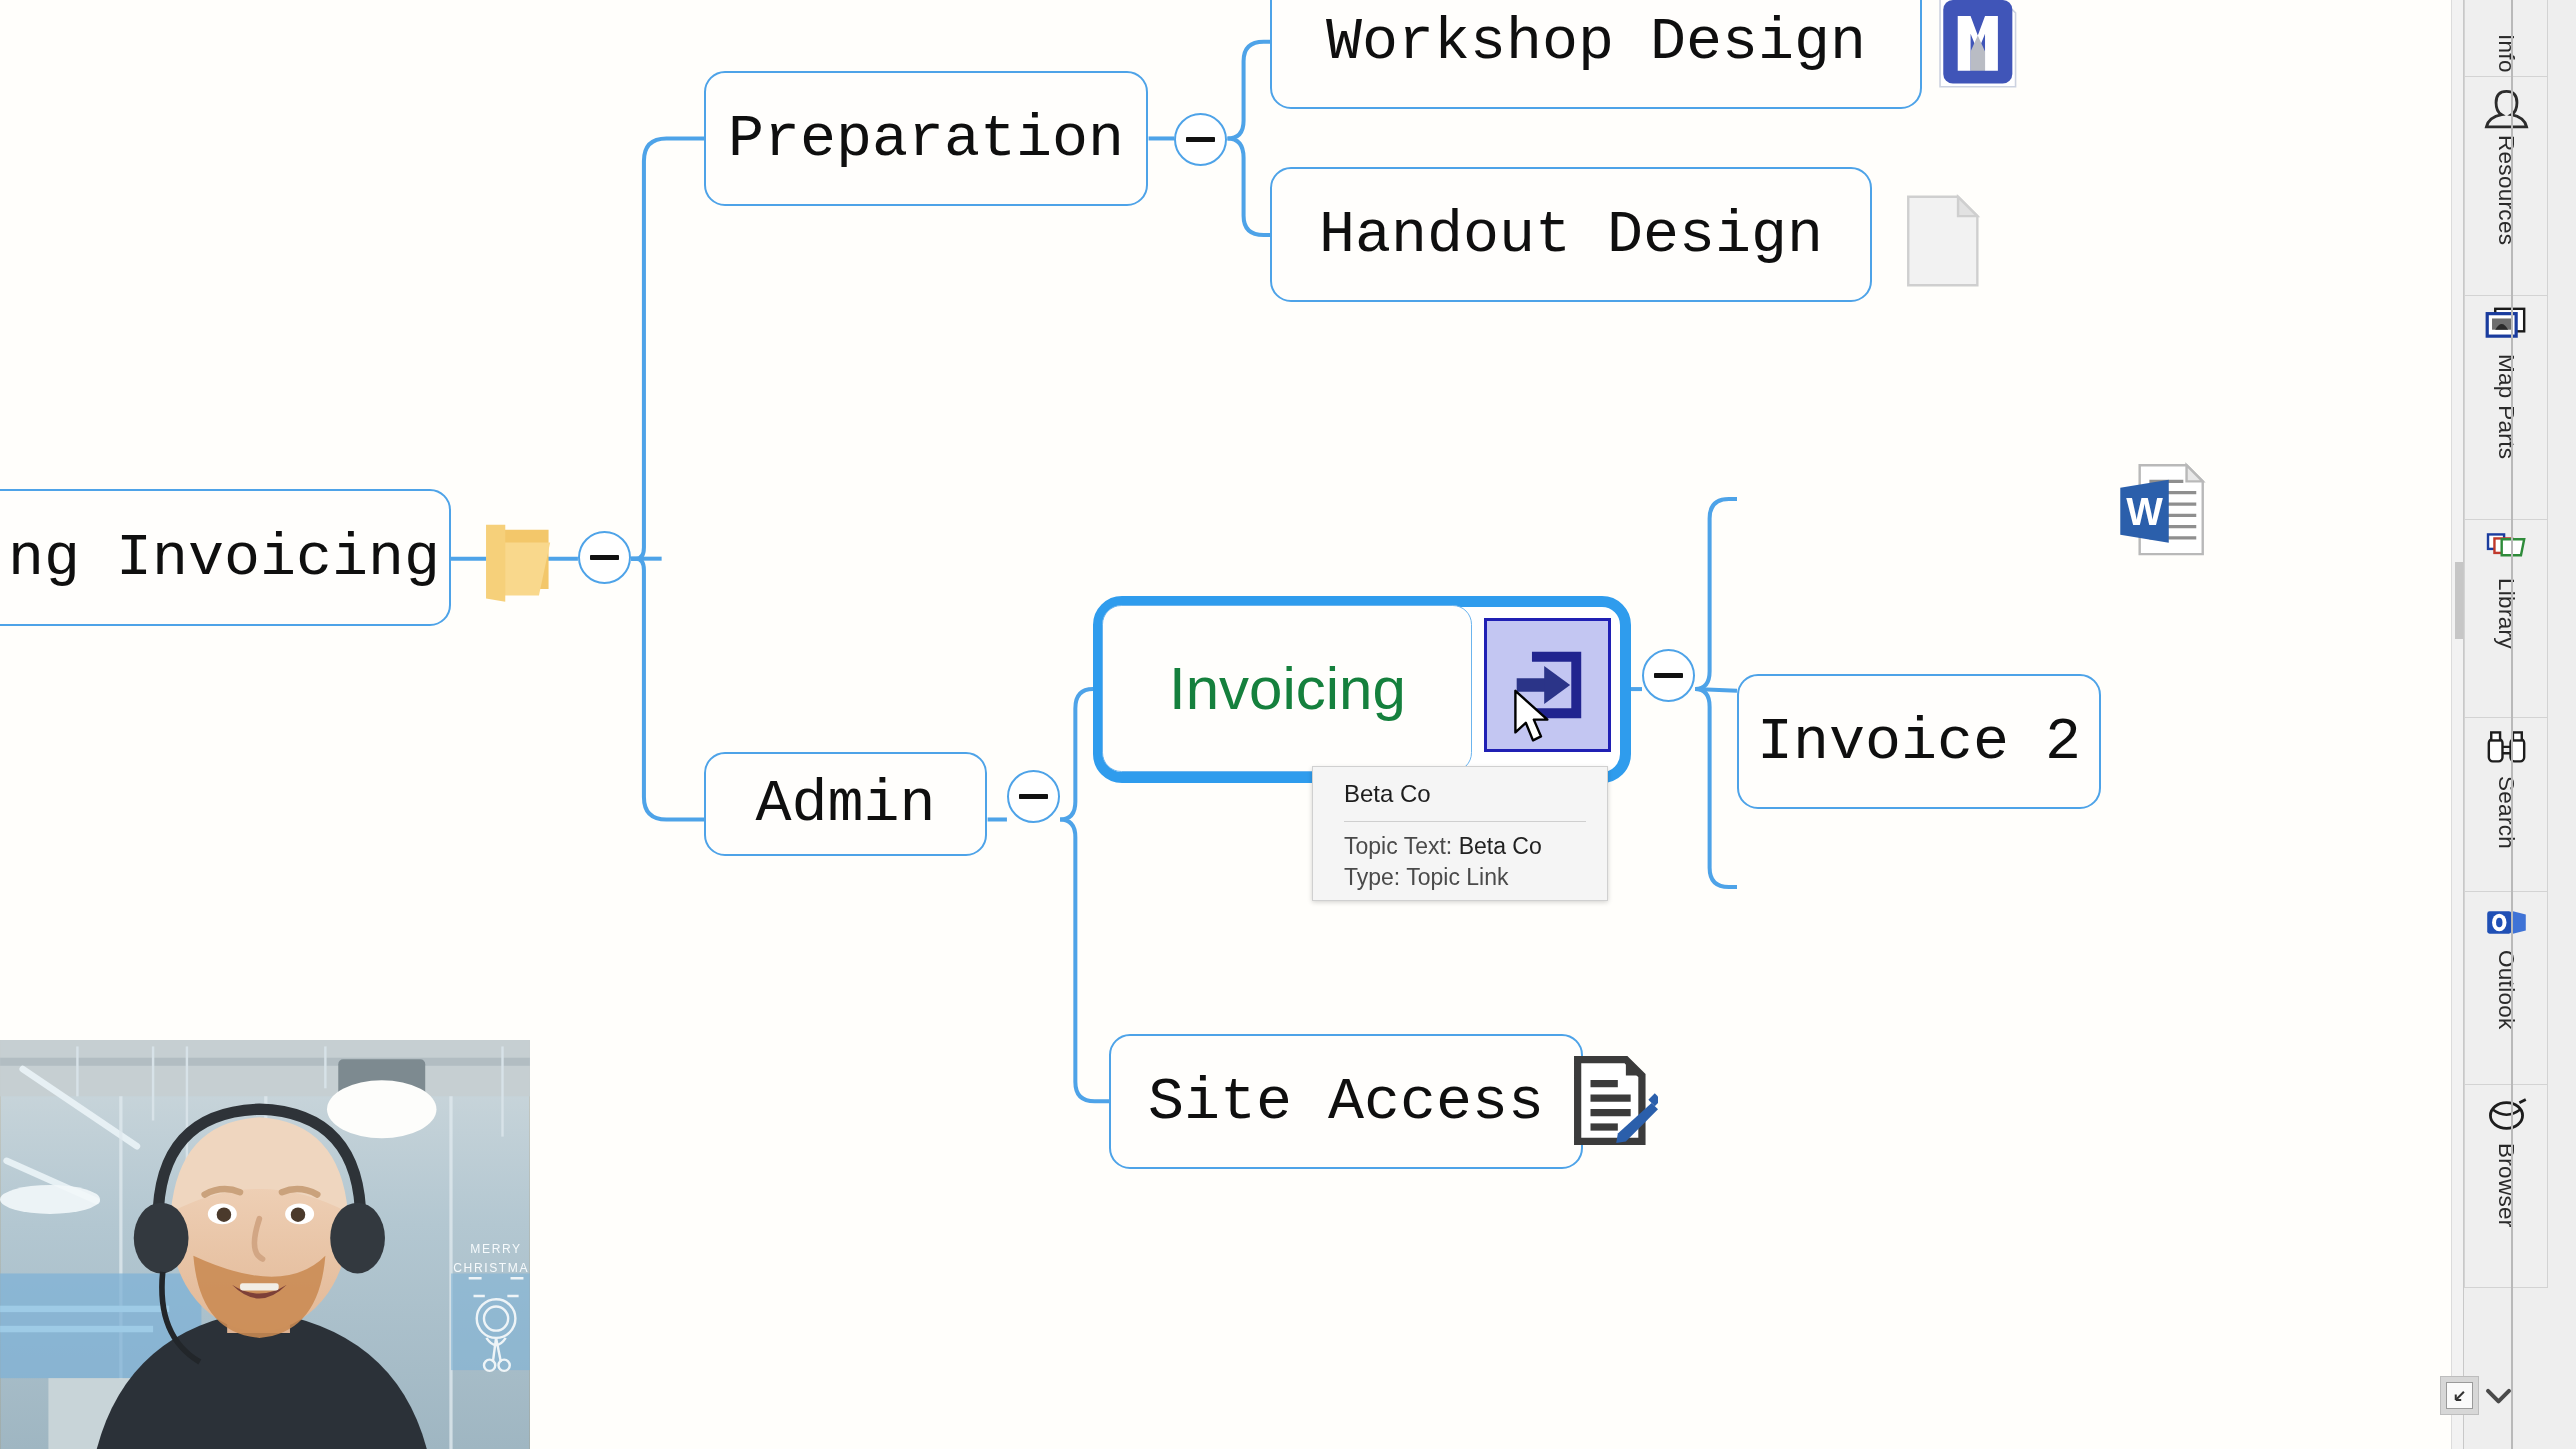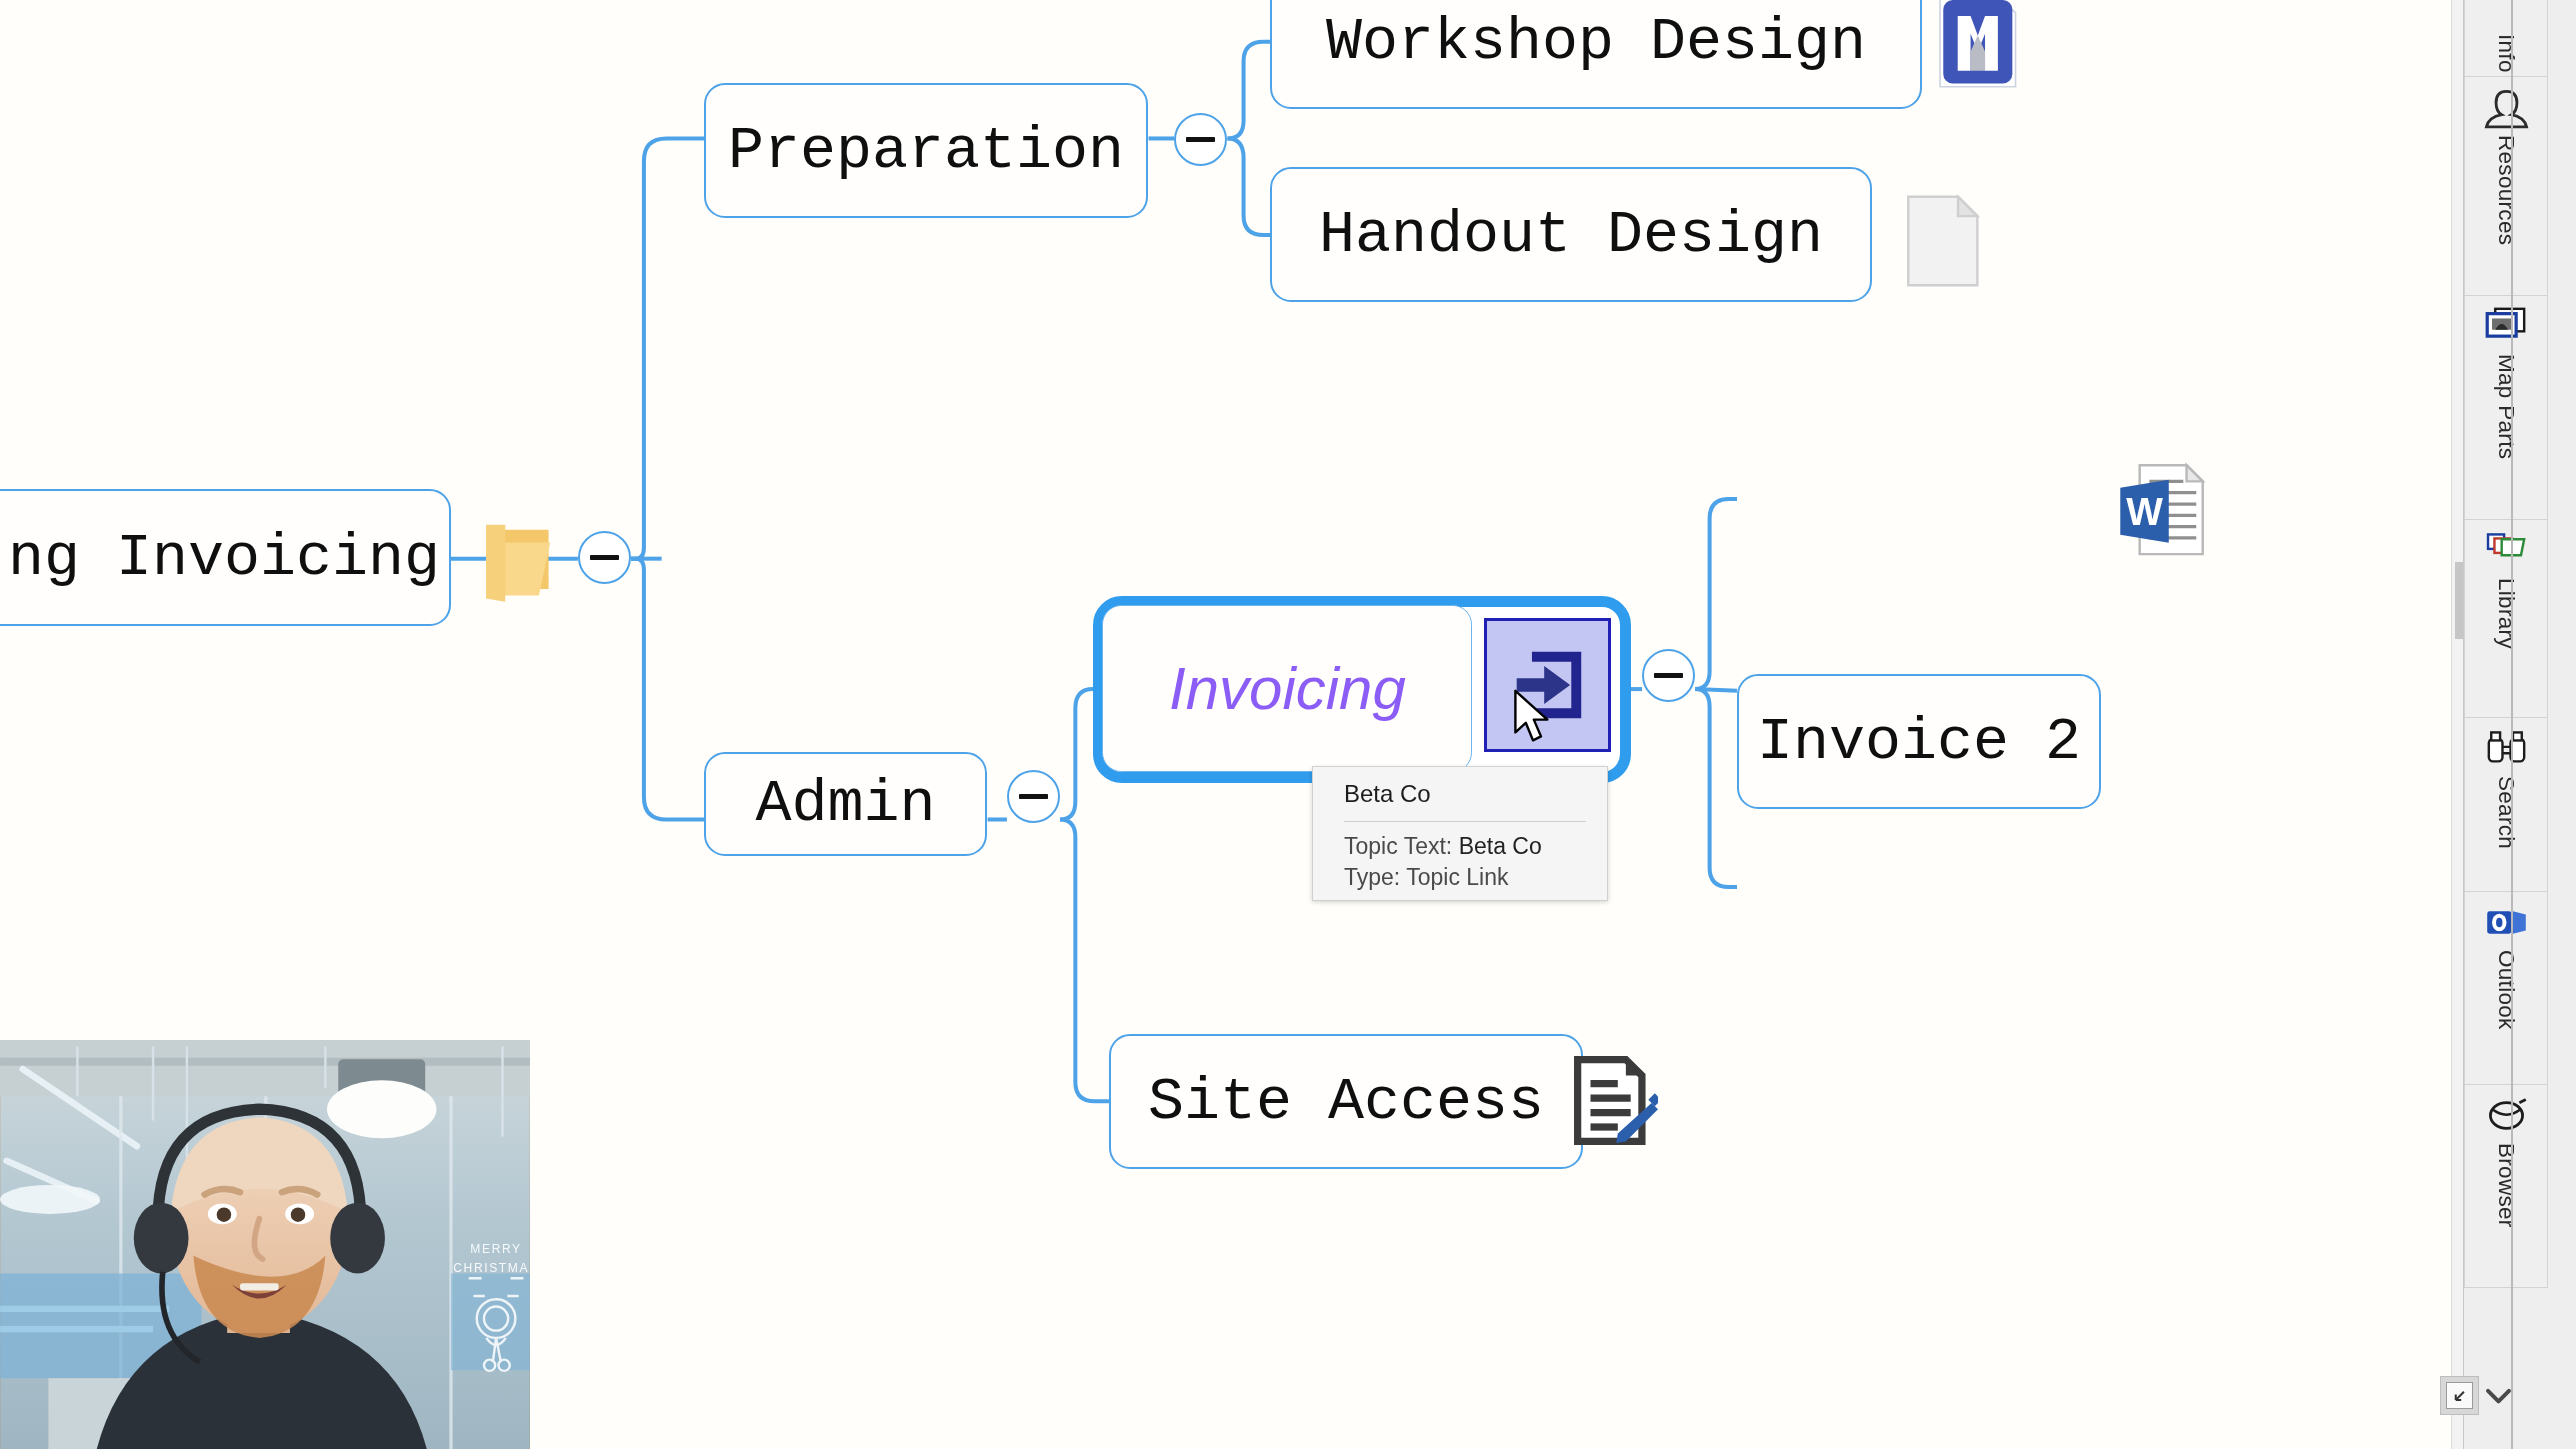--- a/index.html
+++ b/index.html
@@ -24,21 +24,21 @@
     border-radius:21px;
     background:#fffefc;
     display:flex; align-items:center; justify-content:center;
     color:#0f0f0f;
     white-space:nowrap;
   }
   .node span{ display:block; line-height:1;font-family:Liberation Mono, monospace; }
 
   .n-root      { left:-32px;  top:489px;  width:483px;  height:137px; font-size:60px; }
   .n-root span { padding-left:29px; }
-  .n-prep      { left:704px;  top:83px;   width:444px;  height:135px; font-size:60px; }
+  .n-prep      { left:704px;  top:71px;   width:444px;  height:135px; font-size:60px; }
   .n-workshop  { left:1270px; top:-26px;  width:652px;  height:135px; font-size:60px; }
   .n-handout   { left:1270px; top:167px;  width:602px;  height:135px; font-size:60px; }
   .n-admin     { left:704px;  top:752px;  width:283px;  height:104px; font-size:60px; }
   .n-inv1      { left:1737px; top:433px;  width:364px;  height:135px; font-size:60px; }
   .n-inv2      { left:1737px; top:626px;  width:364px;  height:135px; font-size:60px;margin-top:48px; }
   .n-inv3      { left:1737px; top:819px; width:364px;  height:135px; font-size:60px; }
   .n-site      { left:1109px; top:1034px; width:474px;  height:135px; font-size:60px; }
 
   
   .sel-wrap{
@@ -48,21 +48,21 @@
     border-radius:29px;
     background:#ffffff;
   }
   .sel-inner{
     position:absolute; left:-1.6px; top:-1.6px;
     width:370px; height:167px;
     border:1.6px solid #6bb4ee;
     border-radius:19.3px;
     background:#fffefc;
     display:flex; align-items:center; justify-content:center;
-    font-size:60px; color:#8b5cf6; white-space:nowrap;font-style:italic;
+    font-size:60px; color:#15803d; white-space:nowrap;
   }
 
   
   .link-btn{
     position:absolute; left:380px; top:11.3px;
     width:127px; height:134px;
     background:#c3c6f2;
     border:3.2px solid #2020b4;
     display:flex; align-items:center; justify-content:center;
   }

